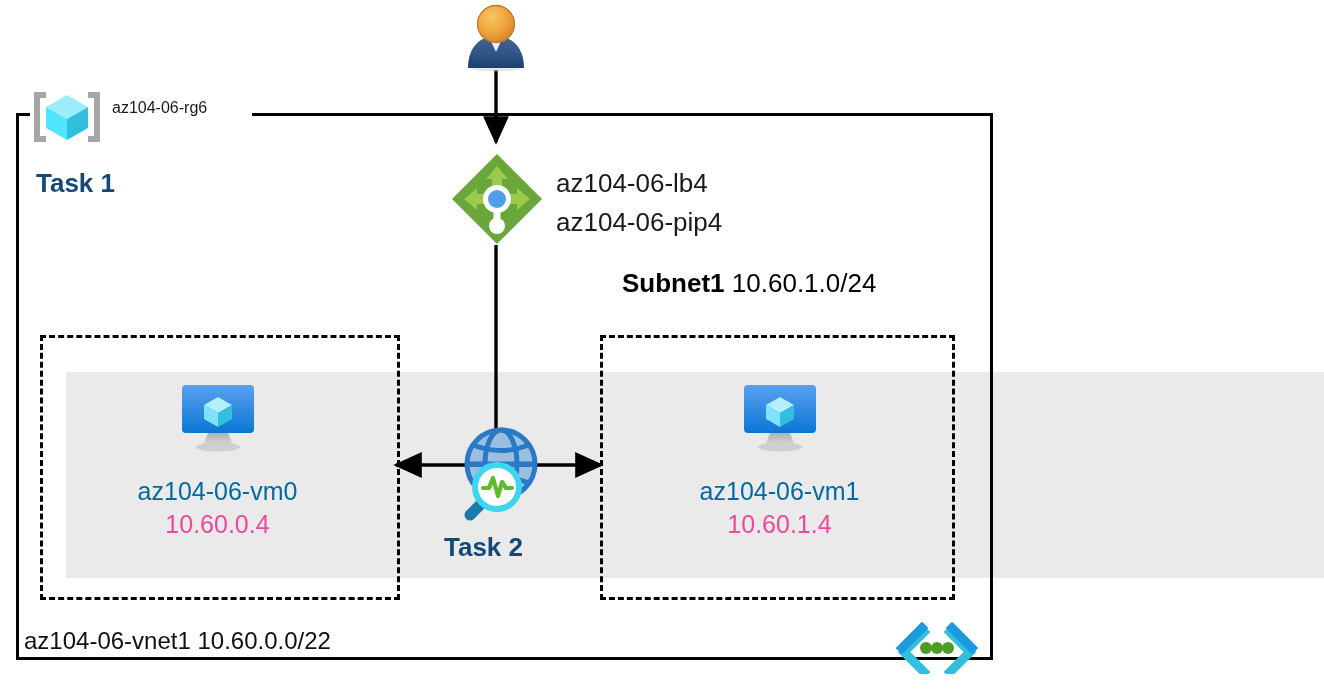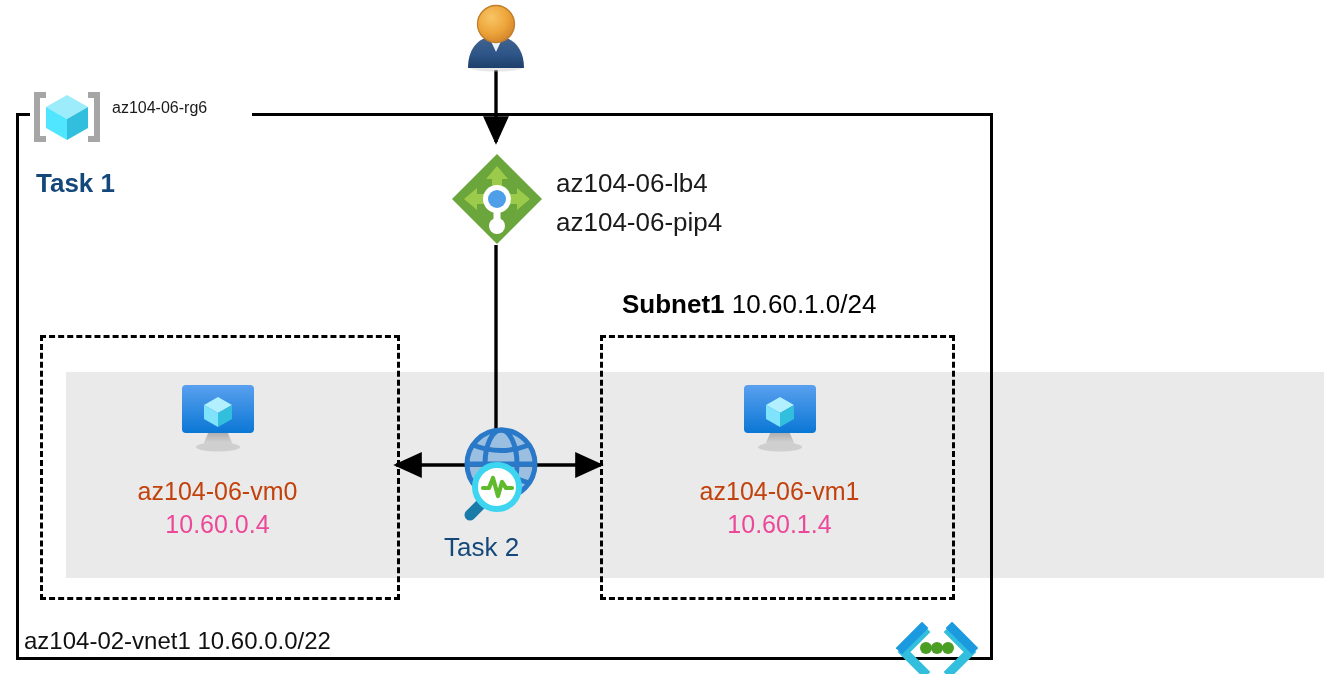--- a/index.html
+++ b/index.html
@@ -57,28 +57,28 @@
     box-sizing:border-box;
     background:transparent;
   }
   .subnet0-box{left:40px; top:335px; width:360px; height:265px;}
   .subnet1-box{left:600px; top:335px; width:355px; height:265px;}
   .subnet-title{
     font-size:26px; color:#000000; white-space:nowrap;
   }
   .subnet-title b{font-weight:bold;}
   .subnet0-title{left:58px; top:283px;}
-  .subnet1-title{left:622px; top:289px;text-align:right;}
+  .subnet1-title{left:622px; top:268px;text-align:right;}
 
   
   .vm-wrap{text-align:center;}
   .vm0-wrap{left:110px; top:375px; width:215px;}
   .vm1-wrap{left:672px; top:375px; width:215px;}
   .vm-name{
-    font-size:25px; color:#c2410c; line-height:33px;
+    font-size:25px; color:#0369a1; line-height:33px;
     white-space:nowrap; margin-top:16px;text-align:center;
   }
   .vm-ip{
     font-size:25px; color:#ec4899; line-height:33px; white-space:nowrap;
   }
 
   
   .vnet-caption{
     left:24px; top:627px;
     font-size:24px; color:#111111; white-space:nowrap;
@@ -86,21 +86,21 @@
 
   
   .lb-label{
     left:556px; top:164px;
     font-size:26px; color:#1a1a1a; line-height:39px; white-space:nowrap;
   }
 
   
   .task2-label{
     left:444px; top:532px;
-    font-size:26px; font-weight:normal; color:#14487a; white-space:nowrap;
+    font-size:26px; font-weight:bold; color:#14487a; white-space:nowrap;
   }
 
   
   .svg-layer{left:0; top:0; width:1324px; height:699px; pointer-events:none;}
 </style>
 </head>
 <body>
 
 <div id="stage">
 
@@ -271,15 +271,15 @@
 
       <path d="M56 6 L76 26 L56 46" fill="none" stroke="#32bedd" stroke-width="9" stroke-linecap="square" transform="translate(-2,4)"></path>
       <path d="M56 6 L76 26" fill="none" stroke="#1b9ae0" stroke-width="9" stroke-linecap="square"></path>
 
       <circle cx="30" cy="26" r="6" fill="#4a9e23"></circle>
       <circle cx="41" cy="26" r="6" fill="#4a9e23"></circle>
       <circle cx="52" cy="26" r="6" fill="#4a9e23"></circle>
     </svg>
   </div>
 
-  <div class="abs vnet-caption">az104-02-vnet1 10.60.0.0/22</div>
+  <div class="abs vnet-caption">az104-06-vnet1 10.60.0.0/22</div>
 
 </div>
 
 </body></html>

